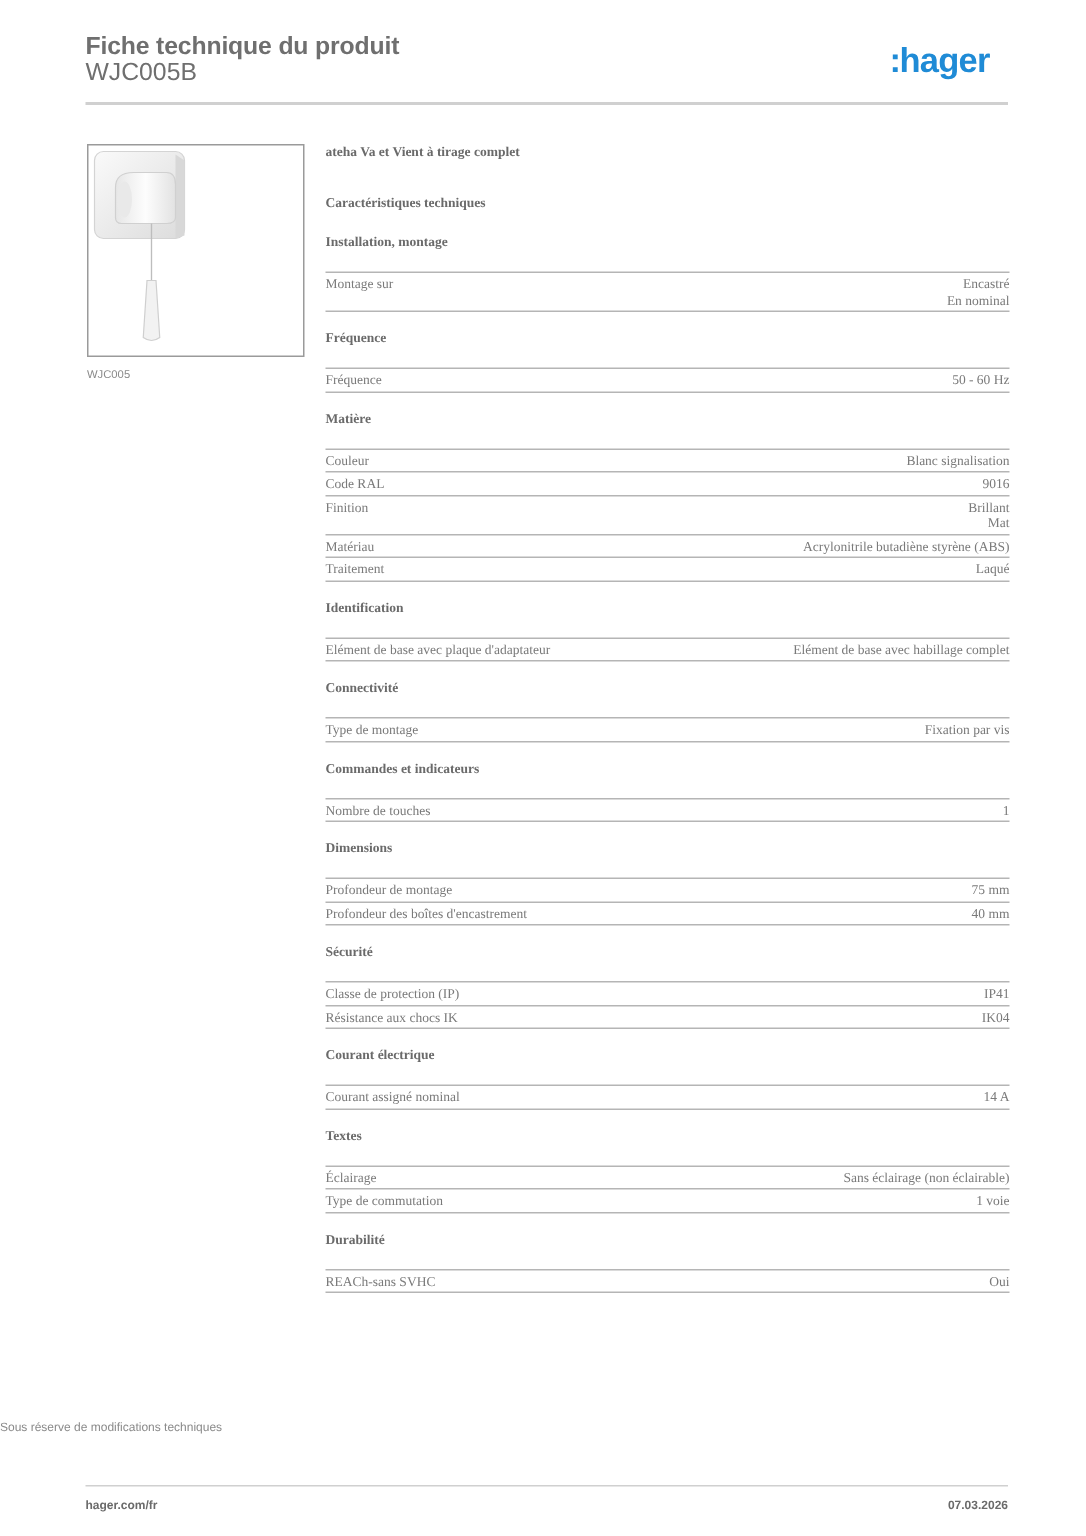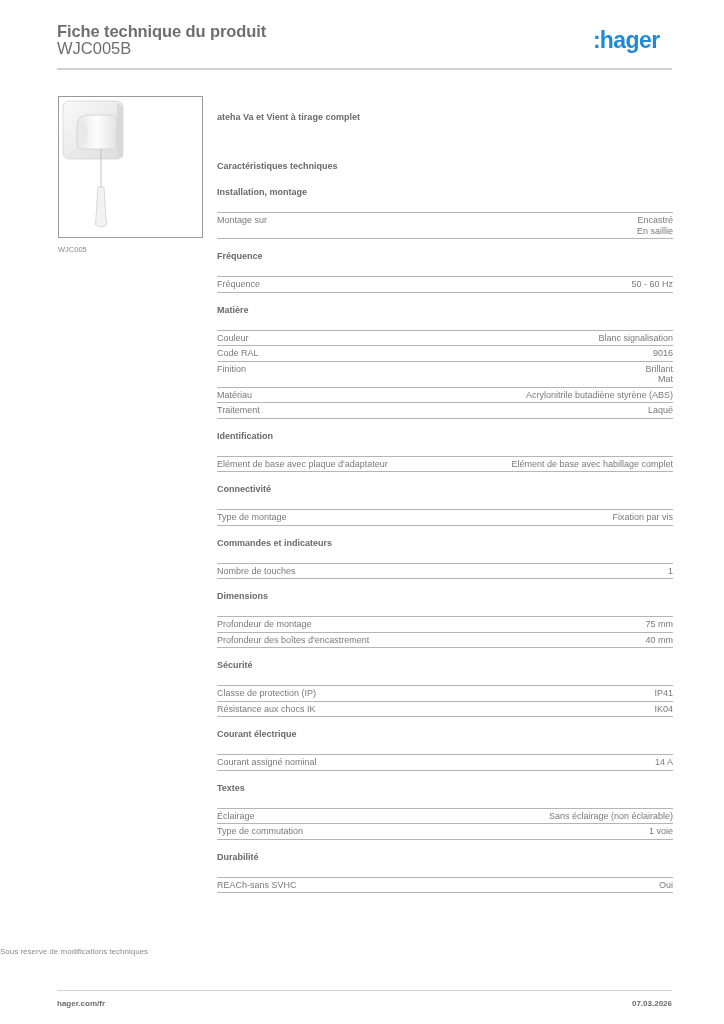--- a/index.html
+++ b/index.html
@@ -34,27 +34,27 @@
       position: absolute; left: 58px; top: 96px; width: 145px; height: 142px;
       border: 1px solid #9a9a9a; background: #fff;
     }
     .product-caption {
       position: absolute; left: 58px; top: 245px;
       font-size: 7.5px; color: #8a8a8a;
     }
 
     
     .spec {
-      position: absolute; left: 217px; top: 112px; width: 456px;
+      position: absolute; left: 217px; top: 96px; width: 456px; font-family: Liberation Serif, serif;
     }
     .product-name {
       font-size: 9px; font-weight: bold; color: #6a6a6a; height: 11px; line-height: 11px;
     }
     .spec-heading {
-      font-size: 9px; font-weight: bold; color: #6a6a6a; margin-top: 38px; height: 11px; line-height: 11px;
+      font-size: 9px; font-weight: bold; color: #6a6a6a; margin-top: 23px; height: 11px; line-height: 11px;
     }
     .group { margin-top: 12px; }
     .group:first-of-type { margin-top: 15px; }
     .group-title {
       font-size: 9px; font-weight: bold; color: #6a6a6a;
       line-height: 11px; padding-bottom: 14px;
       border-bottom: 1px solid #b5b5b5;
     }
     .row {
       display: flex; justify-content: space-between; align-items: flex-start;
@@ -125,21 +125,21 @@
   <div class="spec">
     <div class="product-name">ateha Va et Vient  à tirage complet</div>
     <div class="spec-heading">Caractéristiques techniques</div>
     <div id="groups">
         <div class="group" style="margin-top: 15px;">
           <div class="group-title">Installation, montage</div>
           <div class="row">
             <div class="label">Montage sur</div>
             <div class="values">
               <div>Encastré</div>
-              <div>En saillie</div>
+              <div>En nominal</div>
             </div>
           </div>
         </div>
         <div class="group">
           <div class="group-title">Fréquence</div>
           <div class="row">
             <div class="label">Fréquence</div>
             <div class="values">
               <div>50 - 60 Hz</div>
             </div>

